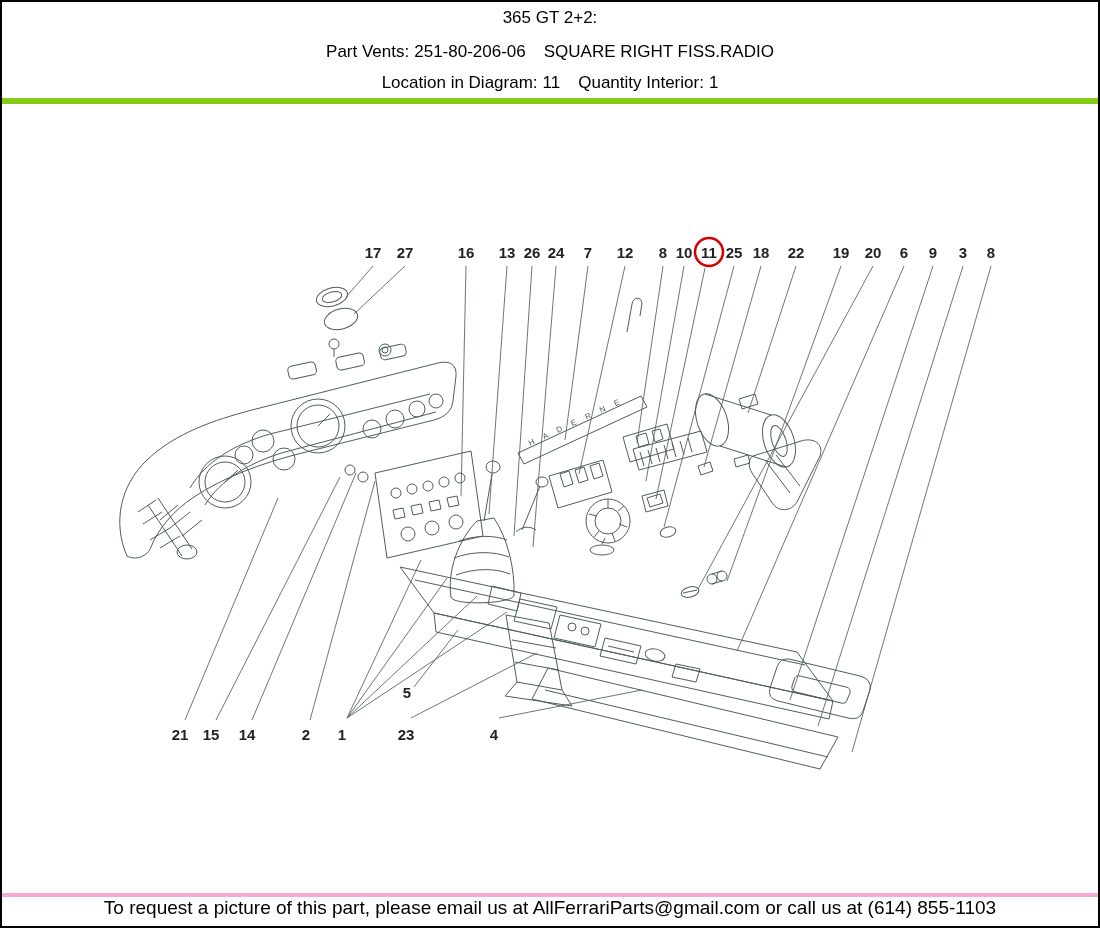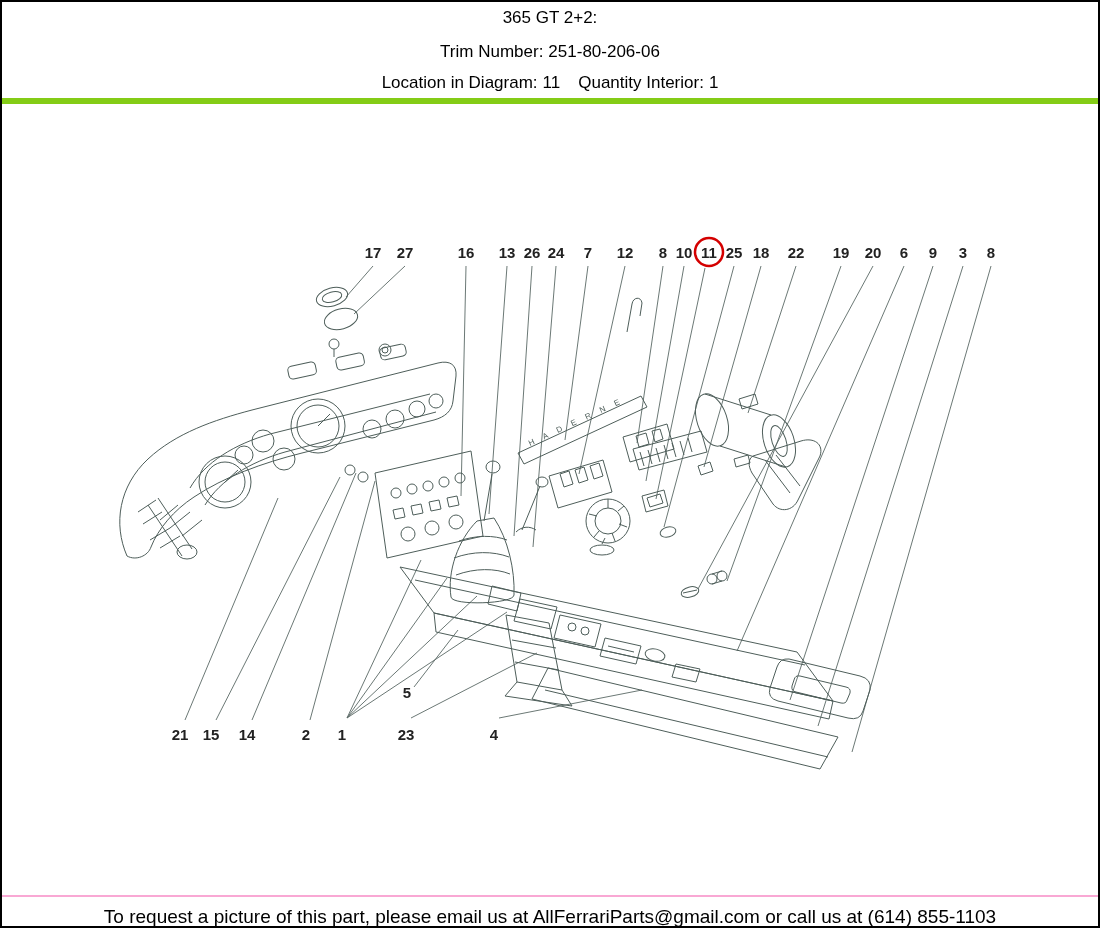--- a/index.html
+++ b/index.html
@@ -15,22 +15,22 @@
     display:flex;align-items:center;justify-content:center;
     font-size:17px;color:#000;white-space:pre;
   }
   #row1{top:0;height:36px;}
   #row2{top:36px;height:31px;}
   #row3{top:67px;height:31px;}
   .sp-sm{margin-left:5px;}
   .sp-lg{margin-left:18px;}
   .footer{
     position:absolute;left:0;right:0;bottom:0;height:31px;background:#fff;
-    border-top:2px solid #f9a8d4;
-    display:flex;align-items:flex-end;justify-content:center;
+    border-top:4px solid #f9a8d4;
+    display:flex;align-items:flex-start;justify-content:center;
     font-size:19px;color:#000;white-space:pre;
   }
   svg.diagram{position:absolute;left:0;top:0;}
   svg.diagram .sk{stroke:#4e5e5a;stroke-width:1;fill:none;}
   svg.diagram .sk-thin{stroke:#5a6965;stroke-width:0.9;fill:none;}
   svg.diagram text.callout{
     font-family:"Liberation Sans", sans-serif;
     font-size:15px;font-weight:bold;fill:#222;text-anchor:middle;
   }
   svg.diagram text.strip-letters{
@@ -217,22 +217,23 @@
     <text class="callout" x="494" y="740">4</text>
     <text class="callout" x="407" y="698">5</text>
   </g>
 </svg>
 
 <div class="header-row" id="row1">
   <span>365 GT 2+2:</span>
 </div>
 
 <div class="header-row" id="row2">
-  <span>Trim Number:</span>
+  <span>Part Vents:</span>
   <span class="sp-sm">251-80-206-06</span>
+  <span class="sp-lg">SQUARE RIGHT FISS.RADIO</span>
 </div>
 
 <div class="header-row" id="row3">
   <span>Location in Diagram:</span>
   <span class="sp-sm">11</span>
   <span class="sp-lg">Quantity Interior:</span>
   <span class="sp-sm">1</span>
 </div>
 
 <div class="footer">

